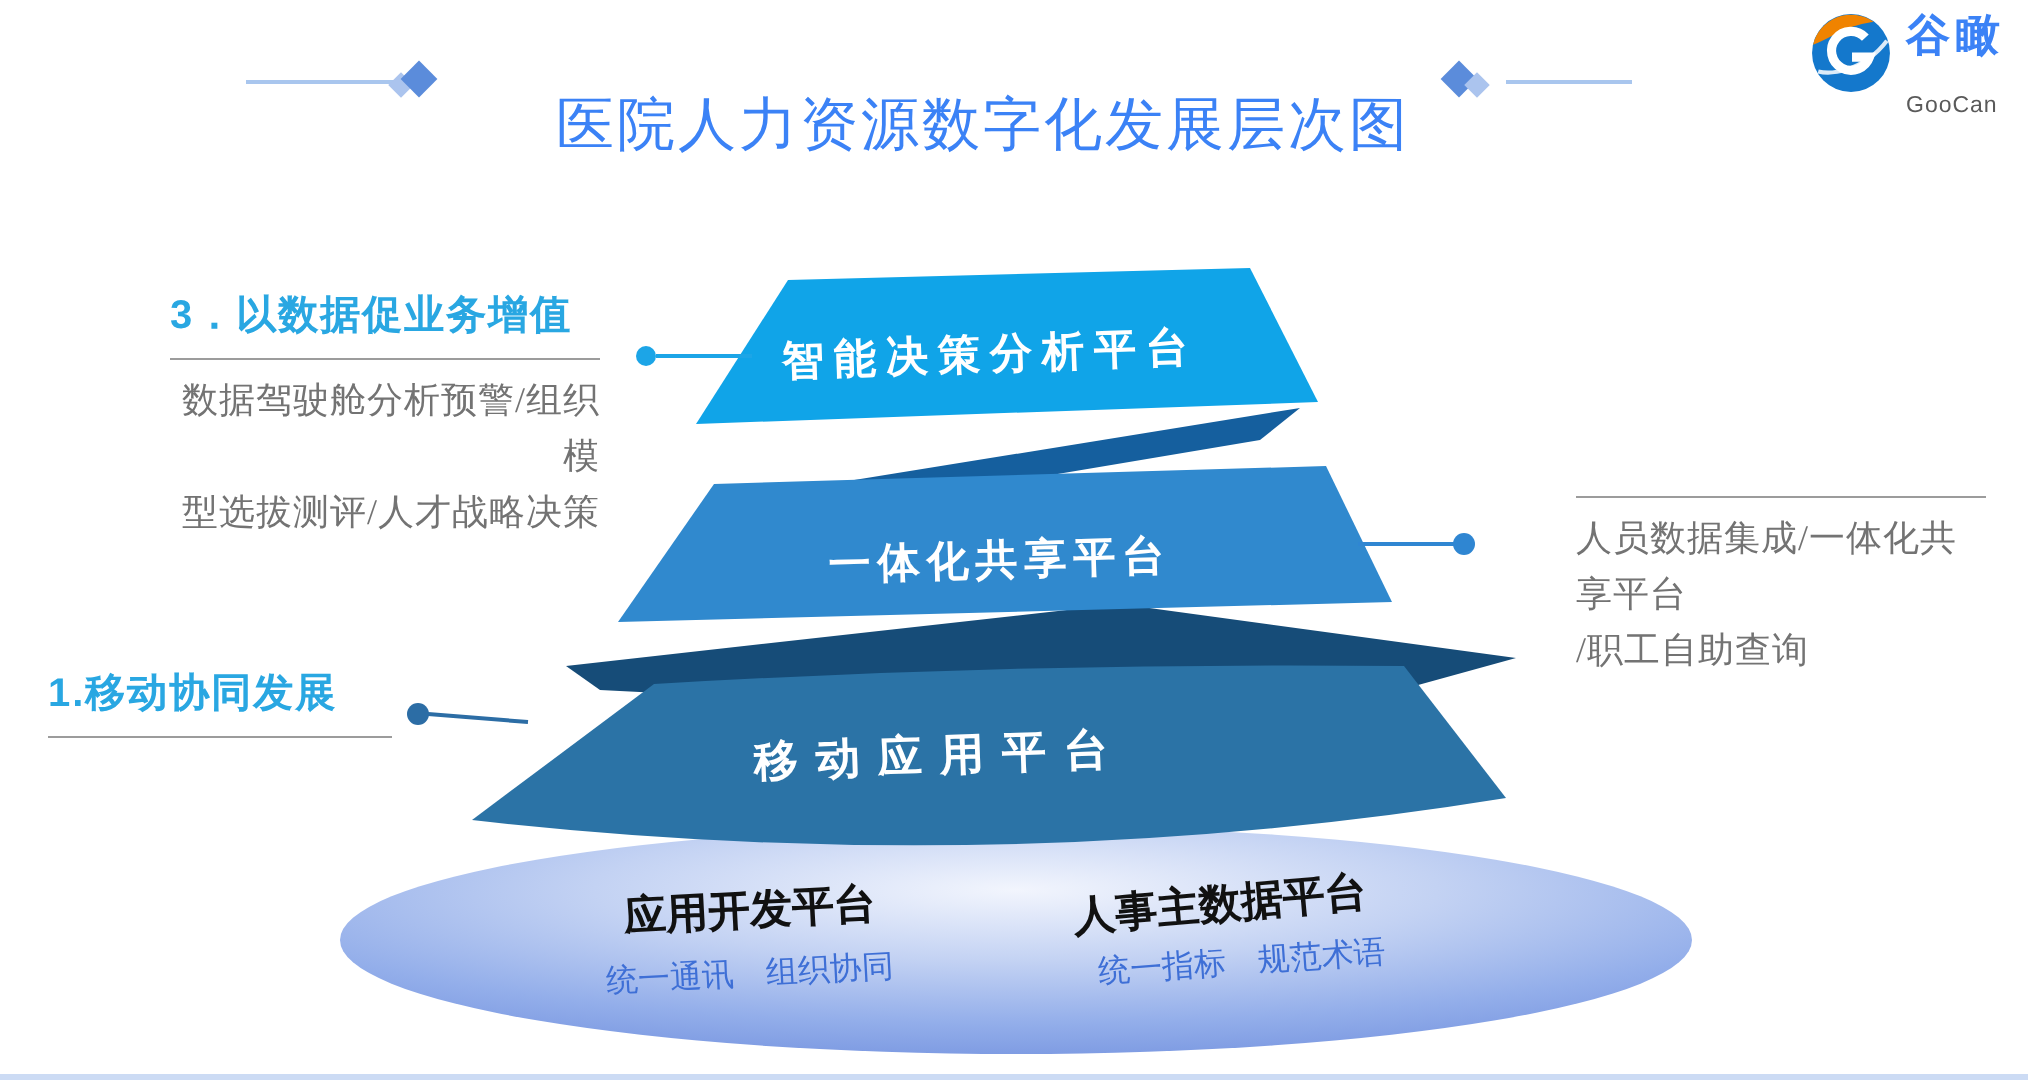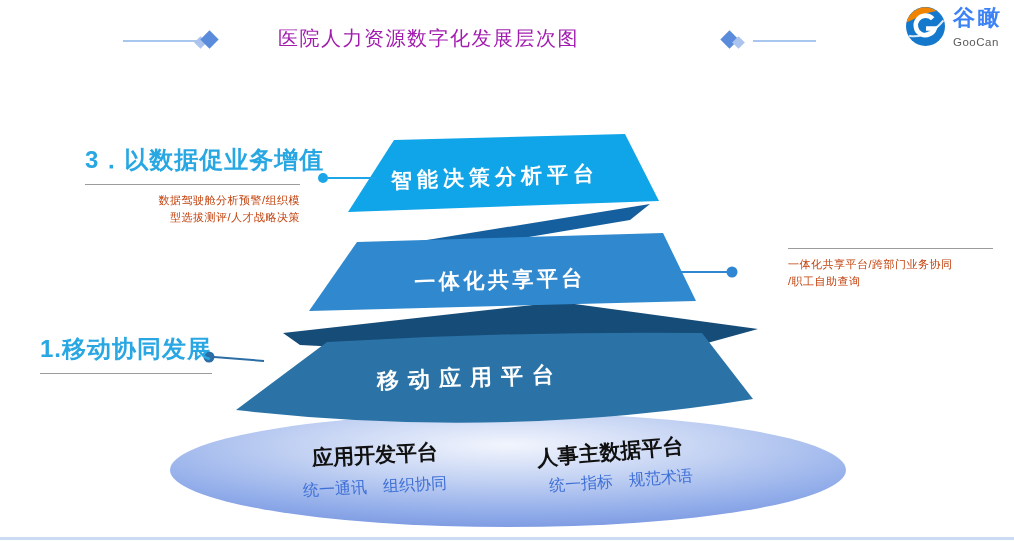--- a/index.html
+++ b/index.html
@@ -1,52 +1,52 @@
 <!DOCTYPE html>
 <html><head>
 <meta charset="utf-8">
 <style>
   html,body{margin:0;padding:0;background:#fff;}
   .canvas{position:relative;width:1014px;height:541px;background:#ffffff;overflow:hidden;
           font-family:"Liberation Sans","DejaVu Sans",sans-serif;}
   
-  .page-title{position:absolute;left:278px;top:12px;width:440px;font-size:20px;letter-spacing:1.5px;
-              color:#a21caf;font-weight:400;white-space:nowrap;}
+  .page-title{position:absolute;left:278px;top:24px;width:440px;font-size:29px;letter-spacing:1.5px;
+              color:#3b82f6;font-weight:400;white-space:nowrap;}
   .deco-line{position:absolute;top:40px;height:2px;background:#a9c6ee;}
   .deco-line.left{left:123px;width:75px;}
   .deco-line.right{left:753px;width:63px;}
   .deco-diamonds{position:absolute;width:36px;height:36px;top:22px;}
   .deco-diamonds.left{left:194px;}
   .deco-diamonds.right{left:716px;}
   .dd{position:absolute;transform:rotate(45deg);}
   .dd.big{width:13px;height:13px;background:#5b8cdb;}
   .dd.small{width:9px;height:9px;background:#abc4ee;}
   .deco-diamonds.left .dd.small{left:2px;top:16px;}
   .deco-diamonds.left .dd.big{left:9px;top:11px;}
   .deco-diamonds.right .dd.big{left:7px;top:11px;}
   .deco-diamonds.right .dd.small{left:18px;top:16px;}
   
   .logo{position:absolute;left:905px;top:6px;display:flex;align-items:flex-start;gap:7px;}
   .logo-name{font-size:22px;font-weight:bold;color:#3b82f6;letter-spacing:3px;line-height:1.1;}
-  .logo-latin{font-size:11.5px;color:#5a5a5a;letter-spacing:0.5px;margin-top:6px;}
+  .logo-latin{font-size:11.5px;color:#5a5a5a;letter-spacing:0.5px;margin-top:17px;}
   
   svg.diagram{position:absolute;left:0;top:0;}
   
   .layer-label{position:absolute;color:#fff;font-weight:bold;text-align:center;white-space:nowrap;}
   .layer-label.l1{left:345px;top:163px;width:300px;font-size:21px;letter-spacing:5px;transform:rotate(-2deg);}
   .layer-label.l2{left:350px;top:266px;width:300px;font-size:21px;letter-spacing:3.5px;transform:rotate(-1.5deg);}
   .layer-label.l3{left:320px;top:363px;width:300px;font-size:22px;letter-spacing:9px;transform:rotate(-2deg);}
   
   .ann{position:absolute;}
-  .ann h2{margin:0;font-size:24px;font-weight:bold;color:#29a7e2;letter-spacing:1px;white-space:nowrap;}
+  .ann h2{margin:0;font-size:20px;font-weight:bold;color:#29a7e2;letter-spacing:1px;white-space:nowrap;}
   .ann .rule{border:none;border-top:1px solid #9c9c9c;margin:8px 0 7px 0;}
-  .ann .body{font-size:11px;line-height:1.55;color:#c2410c;letter-spacing:0.5px;white-space:pre-line;}
+  .ann .body{font-size:18px;line-height:1.55;color:#737373;letter-spacing:0.5px;white-space:pre-line;font-family:Liberation Serif, serif;}
   .ann.a3{left:85px;top:144px;width:215px;}
   .ann.a3 .body{text-align:right;}
-  .ann.a1{left:40px;top:333px;width:172px;}
+  .ann.a1{left:24px;top:333px;width:172px;}
   .ann.a1 .body{text-align:right;}
   .ann.a2{left:788px;top:240px;width:205px;}
   .ann.a2 .body{text-align:left;}
   
   .plat-title{position:absolute;font-size:21px;font-weight:bold;color:#111;text-align:center;white-space:nowrap;}
   .plat-title.p1{left:245px;top:441px;width:260px;transform:rotate(-3deg);}
   .plat-title.p2{left:480px;top:438px;width:260px;transform:rotate(-5deg);}
   .plat-feats{position:absolute;display:flex;justify-content:center;gap:16px;font-size:16px;
               color:#3e6fd6;white-space:nowrap;}
   .plat-feats.f1{left:245px;top:477px;width:260px;transform:rotate(-3deg);}
@@ -123,21 +123,21 @@
 
   <div class="ann a3">
     <h2>3．以数据促业务增值</h2>
     <hr class="rule">
     <div class="body">数据驾驶舱分析预警/组织模
 型选拔测评/人才战略决策</div>
   </div>
 
   <div class="ann a2">
     <hr class="rule">
-    <div class="body">一体化共享平台/跨部门业务协同
+    <div class="body">人员数据集成/一体化共享平台
 /职工自助查询</div>
   </div>
 
   <div class="ann a1">
     <h2>1.移动协同发展</h2>
     <hr class="rule">
   </div>
 
   <div class="plat-title p1">应用开发平台</div>
   <div class="plat-feats f1">

